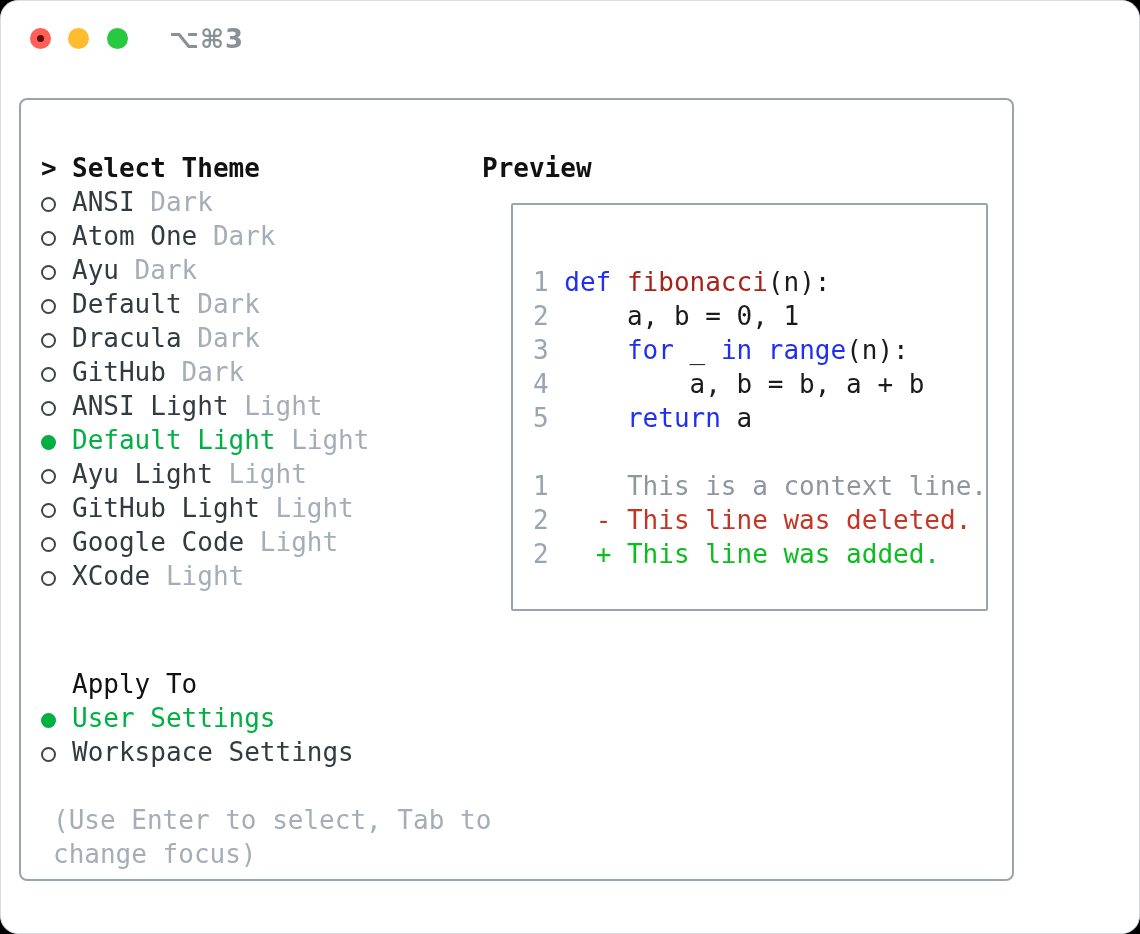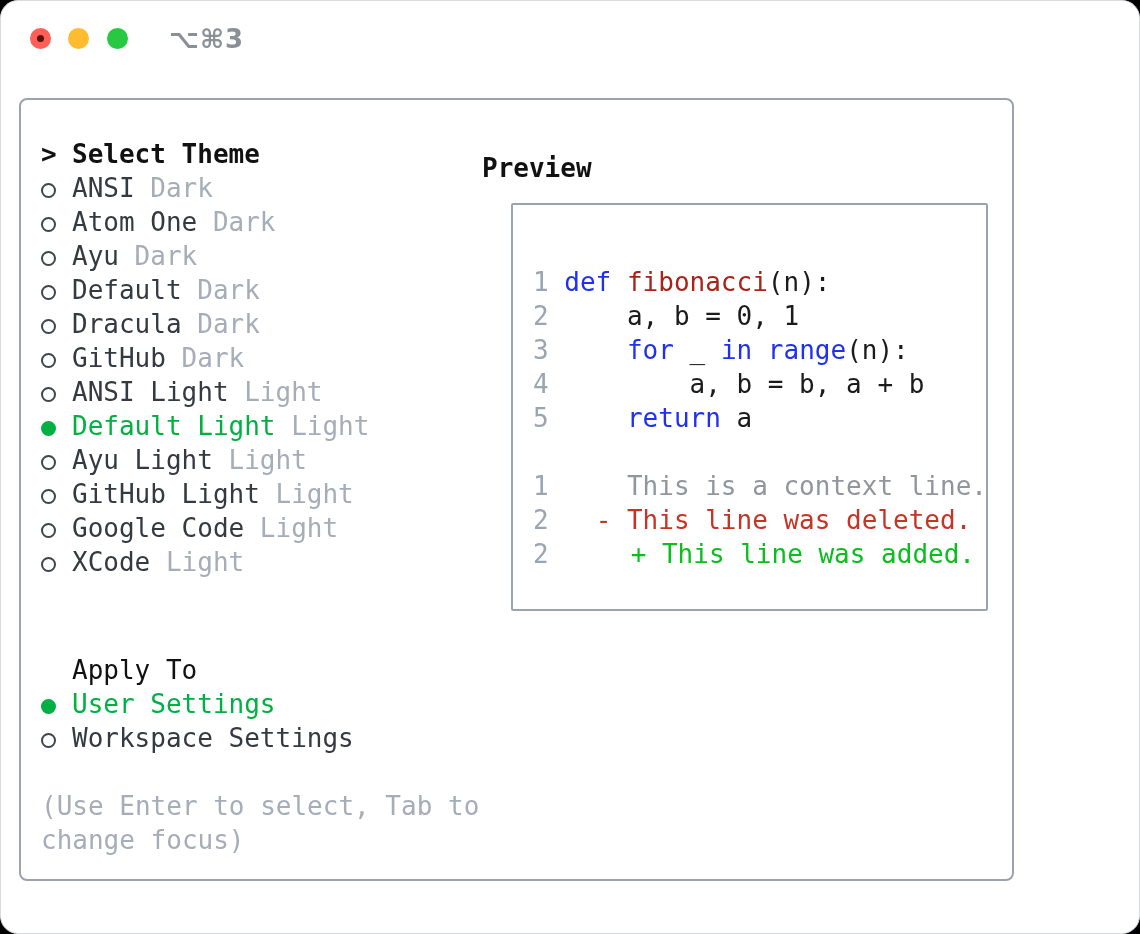--- a/index.html
+++ b/index.html
@@ -41,49 +41,49 @@
     color:var(--title-gray);letter-spacing:1px;
   }
   
   .panel{
     position:absolute;left:18px;top:97px;width:995px;height:783px;
     border:2px solid var(--border-gray);border-radius:8px;background:#fff;
   }
   .row{height:34px;line-height:34px;font-size:26px;white-space:pre;color:var(--text-dark);}
   .spacer{height:34px;}
   
-  .left-col{position:absolute;left:20px;top:37px;}
+  .left-col{position:absolute;left:20px;top:51px;}
   .row.header{font-weight:bold;color:var(--text-black);}
   .row.subheader{color:var(--text-black);margin-top:40px;}
   .marker{display:inline-block;width:31px;}
   .cursor{font-weight:bold;color:var(--text-black);}
   .circle{
     display:inline-block;width:15px;height:15px;border-radius:50%;
     border:2px solid #3f454d;vertical-align:-1px;background:transparent;
   }
   .circle.filled{background:var(--accent-green);border-color:var(--accent-green);}
   .item .item-name{color:var(--text-dark);}
   .item.selected .item-name{color:var(--accent-green);}
   .item-variant{color:var(--muted-gray);}
-  .hint{font-size:26px;line-height:34px;color:var(--muted-gray);white-space:pre;}
+  .hint{font-size:26px;line-height:34px;color:var(--muted-gray);white-space:pre;margin-left:12px;}
   
   .preview-header{position:absolute;left:461px;top:51px;font-weight:bold;color:var(--text-black);}
   .preview-box{
     position:absolute;left:490px;top:103px;width:477px;height:408px;
     border:2px solid var(--border-gray);border-radius:2px;background:#fff;
     padding:60px 0 0 20px;overflow:hidden;
   }
   .codeline{height:34px;line-height:34px;font-size:26px;white-space:pre;}
   .tok-plain{color:#1b1b1b;}
   .tok-keyword{color:var(--keyword-blue);}
   .tok-function{color:var(--function-red);}
   .linenum{color:var(--line-number-gray);}
   .diff-context{color:var(--context-gray);}
   .diff-deleted{color:var(--deleted-red);text-align:right;}
-  .diff-added{color:var(--added-green);margin-left:35px;}
+  .diff-added{color:var(--added-green);}
 </style>
 </head>
 <body>
 
 <div class="window">
   <div class="titlebar">
     <span class="light red">
         <span class="dot"></span>
       </span>
     <span class="light yellow"></span>

